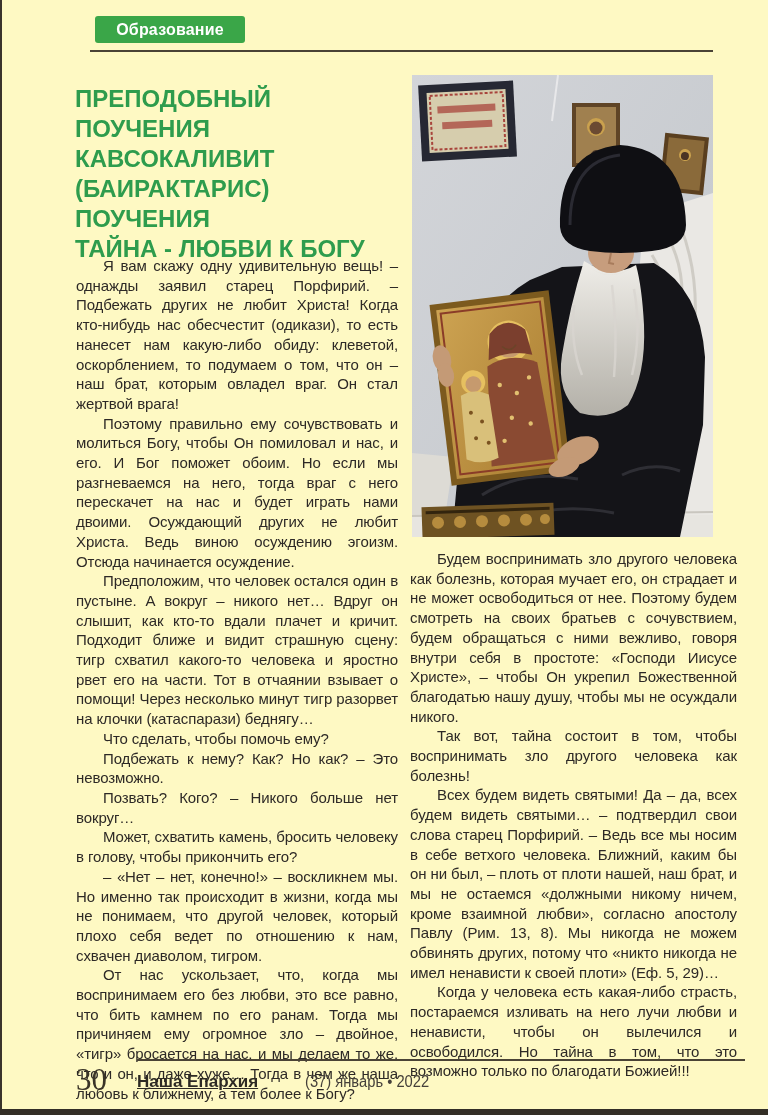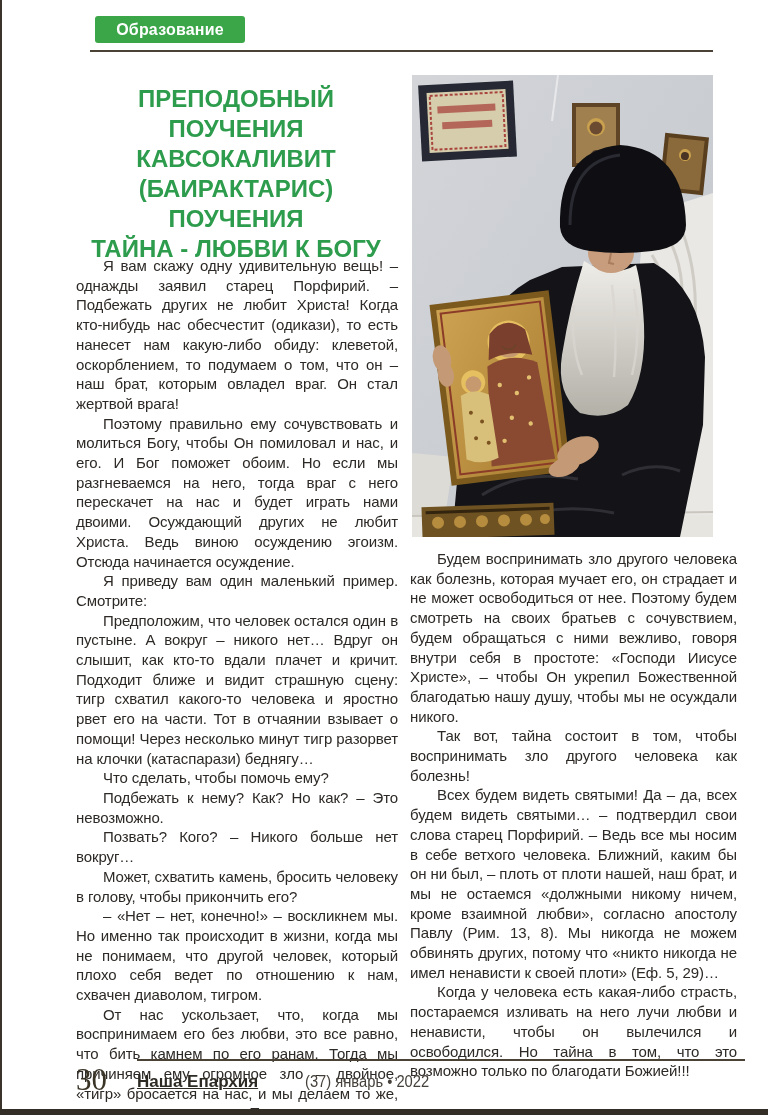--- a/index.html
+++ b/index.html
@@ -13,21 +13,21 @@
   .rubric-box{
     position:absolute;left:95px;top:16px;width:150px;height:27px;
     border-radius:3px;display:flex;align-items:center;justify-content:center;
   }
   .rubric-label{color:#ffffff;font-weight:bold;font-size:16px;letter-spacing:.2px;}
   .rule{position:absolute;height:2px;background:#4a4335;}
   .rule-top{left:90px;top:50px;width:623px;}
   .rule-bottom{left:137px;top:1059px;width:608px;}
   .article-title{
     position:absolute;left:75px;top:84px;width:322px;
-    text-align:center;font-weight:bold;font-size:24px;line-height:30px;
+    font-weight:bold;font-size:24px;line-height:30px;
     letter-spacing:0px;
   }
   .col{
     position:absolute;text-align:justify;color:#2d2926;
     font-size:15px;line-height:19.7px;letter-spacing:-0.1px;
   }
   .col-left{left:76px;top:256px;width:322px;}
   .col-right{left:410px;top:549px;width:327px;}
   .col p{margin:0;text-indent:27px;}
   .photo{position:absolute;left:412px;top:75px;width:301px;height:462px;}
@@ -40,21 +40,21 @@
     font-weight:bold;font-size:17px;color:#2d2a24;text-decoration:underline;
   }
   .footer-issue{
     position:absolute;left:305px;top:1073px;
     font-size:16px;color:#45403a;transform:scaleX(.92);transform-origin:left center;
   }
 </style>
 </head>
 <body>
 
-<div class="page" style="background: #ffffff;">
+<div class="page" style="background: #fef9c3;">
 
   <div class="edge-left"></div>
 
   <div class="rubric-box" style="background: rgb(58, 166, 72);">
     <span class="rubric-label">Образование</span>
   </div>
 
   <div class="rule rule-top" style="background: rgb(74, 67, 53);"></div>
 
   <div class="article-title" style="color: rgb(46, 156, 77);">
@@ -185,21 +185,20 @@
       <ellipse cx="30" cy="284" rx="9" ry="14" transform="rotate(-14 30 284)"></ellipse>
       <ellipse cx="34" cy="300" rx="8" ry="12" transform="rotate(-10 34 300)"></ellipse>
       <ellipse cx="166" cy="376" rx="22" ry="13" transform="rotate(-24 166 376)"></ellipse>
       <ellipse cx="152" cy="392" rx="16" ry="9" transform="rotate(-20 152 392)"></ellipse>
     </g>
   </svg>
 
   <div class="col col-left">
       <p>Я вам скажу одну удивительную вещь! – однажды заявил старец Порфирий. – Подбежать других не любит Христа! Когда кто-нибудь нас обесчестит (одикази), то есть нанесет нам какую-либо обиду: клеветой, оскорблением, то подумаем о том, что он – наш брат, которым овладел враг. Он стал жертвой врага!</p>
       <p>Поэтому правильно ему сочувствовать и молиться Богу, чтобы Он помиловал и нас, и его. И Бог поможет обоим. Но если мы разгневаемся на него, тогда враг с него перескачет на нас и будет играть нами двоими. Осуждающий других не любит Христа. Ведь виною осуждению эгоизм. Отсюда начинается осуждение.</p>
-      <p>Я приведу вам один маленький пример. Смотрите:</p>
       <p>Предположим, что человек остался один в пустыне. А вокруг – никого нет… Вдруг он слышит, как кто-то вдали плачет и кричит. Подходит ближе и видит страшную сцену: тигр схватил какого-то человека и яростно рвет его на части. Тот в отчаянии взывает о помощи! Через несколько минут тигр разорвет на клочки (катаспарази) беднягу…</p>
       <p>Что сделать, чтобы помочь ему?</p>
       <p>Подбежать к нему? Как? Но как? – Это невозможно.</p>
       <p>Позвать? Кого? – Никого больше нет вокруг…</p>
       <p>Может, схватить камень, бросить человеку в голову, чтобы прикончить его?</p>
       <p>– «Нет – нет, конечно!» – воскликнем мы. Но именно так происходит в жизни, когда мы не понимаем, что другой человек, который плохо себя ведет по отношению к нам, схвачен диаволом, тигром.</p>
       <p>От нас ускользает, что, когда мы воспринимаем его без любви, это все равно, что бить камнем по его ранам. Тогда мы причиняем ему огромное зло – двойное, «тигр» бросается на нас, и мы делаем то же, что и он, и даже хуже… Тогда в чем же наша любовь к ближнему, а тем более к Богу?</p>
     </div>
 
   <div class="col col-right">

